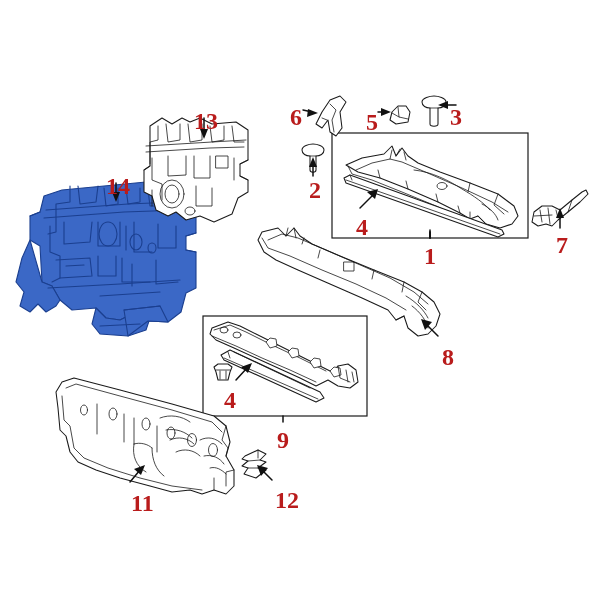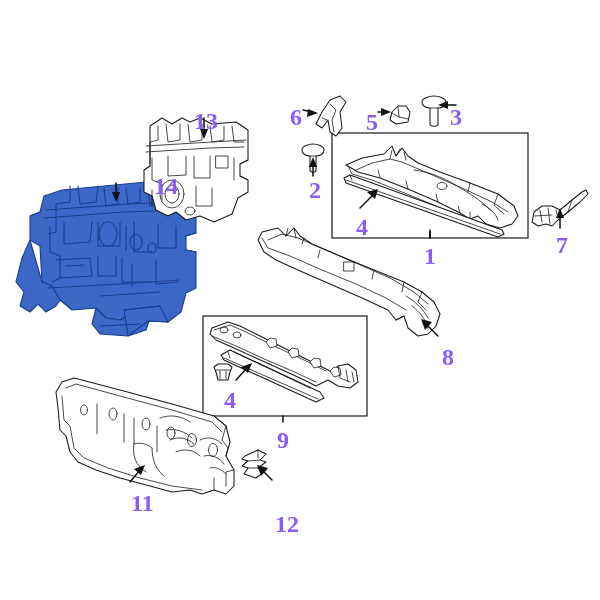--- a/index.html
+++ b/index.html
@@ -20,21 +20,21 @@
     top: 0;
     left: 0;
     width: 600px;
     height: 600px;
   }
   .callout-label {
     position: absolute;
     font-family: "Liberation Serif", serif;
     font-size: 24px;
     font-weight: 700;
-    color: #8b5cf6;
+    color: #b91c1c;
     line-height: 1;
     white-space: nowrap;
     user-select: none;
   }
 </style>
 </head>
 <body>
 
 <div id="diagram-root">
 
@@ -339,17 +339,17 @@
   <div class="callout-label" style="left:309px; top:178px;">2</div>
   <div class="callout-label" style="left:450px; top:105px;">3</div>
   <div class="callout-label" style="left:356px; top:215px;">4</div>
   <div class="callout-label" style="left:366px; top:110px;">5</div>
   <div class="callout-label" style="left:290px; top:105px;">6</div>
   <div class="callout-label" style="left:556px; top:233px;">7</div>
   <div class="callout-label" style="left:442px; top:345px;">8</div>
   <div class="callout-label" style="left:277px; top:428px;">9</div>
   <div class="callout-label" style="left:224px; top:388px;">4</div>
   <div class="callout-label" style="left:131px; top:491px;">11</div>
-  <div class="callout-label" style="left:275px; top:512px;">12</div>
+  <div class="callout-label" style="left:275px; top:488px;">12</div>
   <div class="callout-label" style="left:194px; top:109px;">13</div>
-  <div class="callout-label" style="left:106px; top:174px;margin-left:48px;">14</div>
+  <div class="callout-label" style="left:106px; top:174px;">14</div>
 
 </div>
 
 </body></html>

